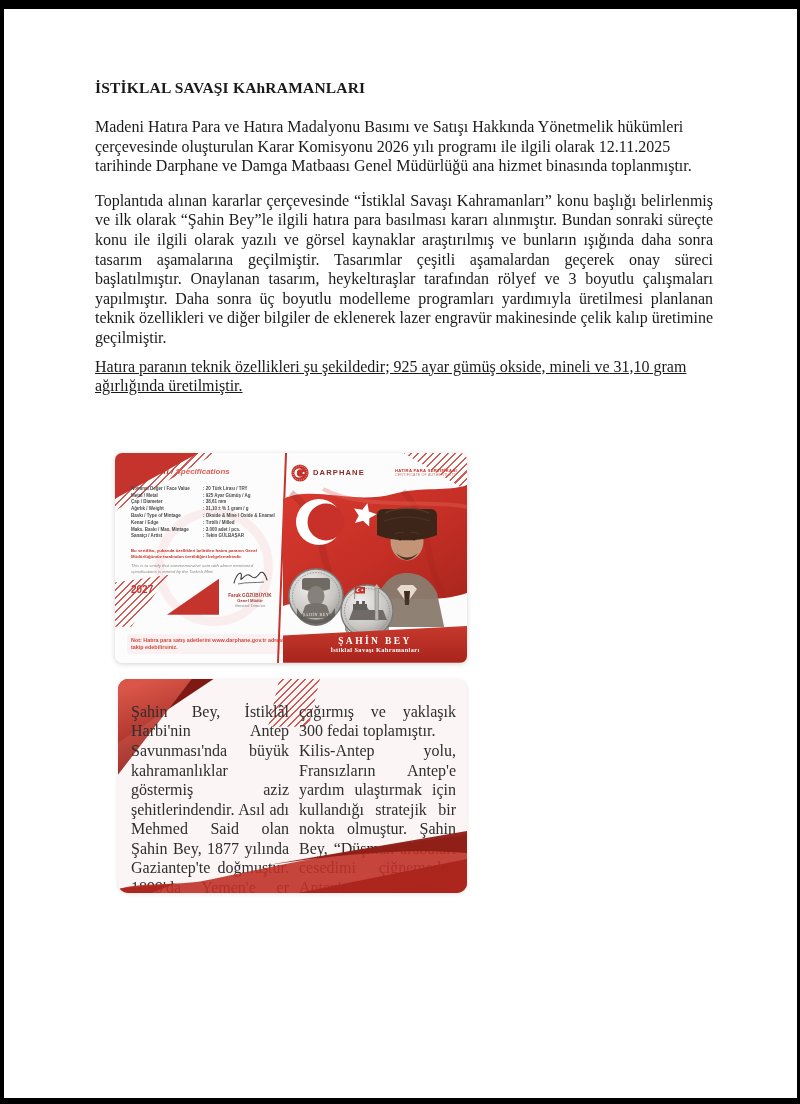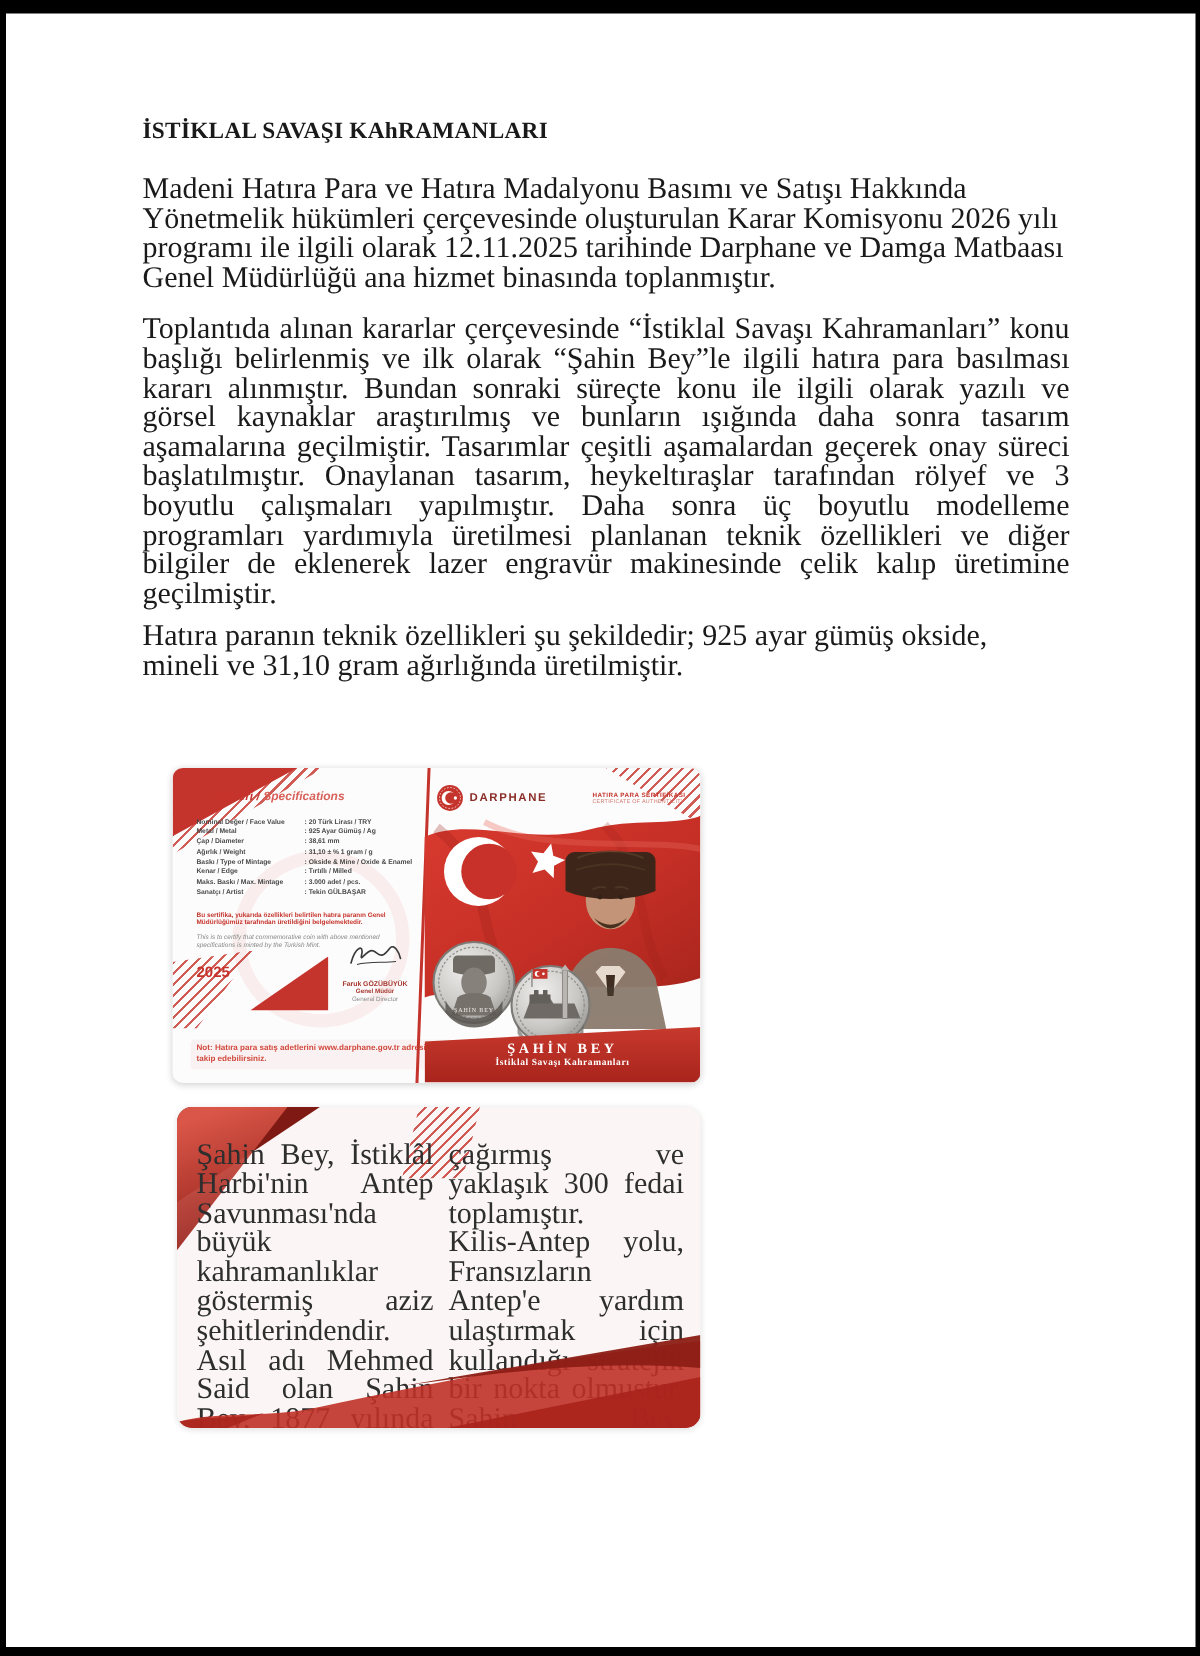--- a/index.html
+++ b/index.html
@@ -8,24 +8,24 @@
   
   .edge{position:absolute;background:#000;}
   .edge.top{left:0;top:0;width:800px;height:9px;}
   .edge.left{left:0;top:0;width:4px;height:1104px;}
   .edge.right{right:0;top:0;width:3px;height:1104px;}
   .edge.bottom{left:0;bottom:0;width:800px;height:6px;}
 
   .doc{position:absolute;left:95px;top:0;width:618px;}
   .doc h1{margin:79px 0 0 0;font-size:15.5px;font-weight:bold;letter-spacing:.2px;}
   .doc h2{margin:22px 0 0 0;font-size:15.5px;font-weight:bold;letter-spacing:.2px;}
-  .doc p{margin:0;font-size:20px;line-height:19.6px;}
+  .doc p{margin:0;font-size:16px;line-height:19.6px;}
   .doc p.p1{margin-top:20px;}
   .doc p.p2{margin-top:15px;text-align:justify;}
-  .doc p.p3{margin-top:9px;}
+  .doc p.p3{margin-top:9px;text-decoration:underline;}
 
   
   .cert{position:relative;margin:57px 10px 0 20px;width:352px;height:210px;background:#fdfcfc;
         border-radius:7px;overflow:hidden;box-shadow:0 1px 5px rgba(0,0,0,.18);
         font-family:"Liberation Sans", sans-serif;}
   .hatch{background:repeating-linear-gradient(135deg, rgba(197,52,44,.8) 0 1.5px, transparent 1.5px 5.2px);}
   .cert .tl-hatch{position:absolute;left:0;top:0;width:102px;height:58px;
         clip-path:polygon(0 0,100% 0,0 100%);}
   .cert .tl-wedge{position:absolute;left:0;top:0;width:84px;height:46px;background:#c5342c;
         clip-path:polygon(0 0,100% 0,0 100%);}
@@ -147,21 +147,21 @@
           </div>
         <div class="spec-row">
             <span class="lbl">Sanatçı / Artist</span>
             <span class="val">Tekin GÜLBAŞAR</span>
           </div>
       </div>
 
       <div class="cert-tr">Bu sertifika, yukarıda özellikleri belirtilen hatıra paranın Genel Müdürlüğümüz tarafından üretildiğini belgelemektedir.</div>
       <div class="cert-en">This is to certify that commemorative coin with above mentioned specifications is minted by the Turkish Mint.</div>
 
-      <div class="year">2025</div>
+      <div class="year">2027</div>
       <div class="year-tri"></div>
 
       <div class="sig">
         <svg width="40" height="20" viewBox="0 0 40 20">
           <path d="M4,15 C7,4 13,2 11,10 C10,15 15,5 19,7 C23,9 24,13 30,5 C33,2 36,8 37,12" fill="none" stroke="#3a3a3a" stroke-width="1.1" stroke-linecap="round"></path>
           <path d="M8,16 C16,14 26,15 34,14" fill="none" stroke="#3a3a3a" stroke-width=".7"></path>
         </svg>
         <div class="name">Faruk GÖZÜBÜYÜK</div>
         <div class="t1">Genel Müdür</div>
         <div class="t2">General Director</div>

